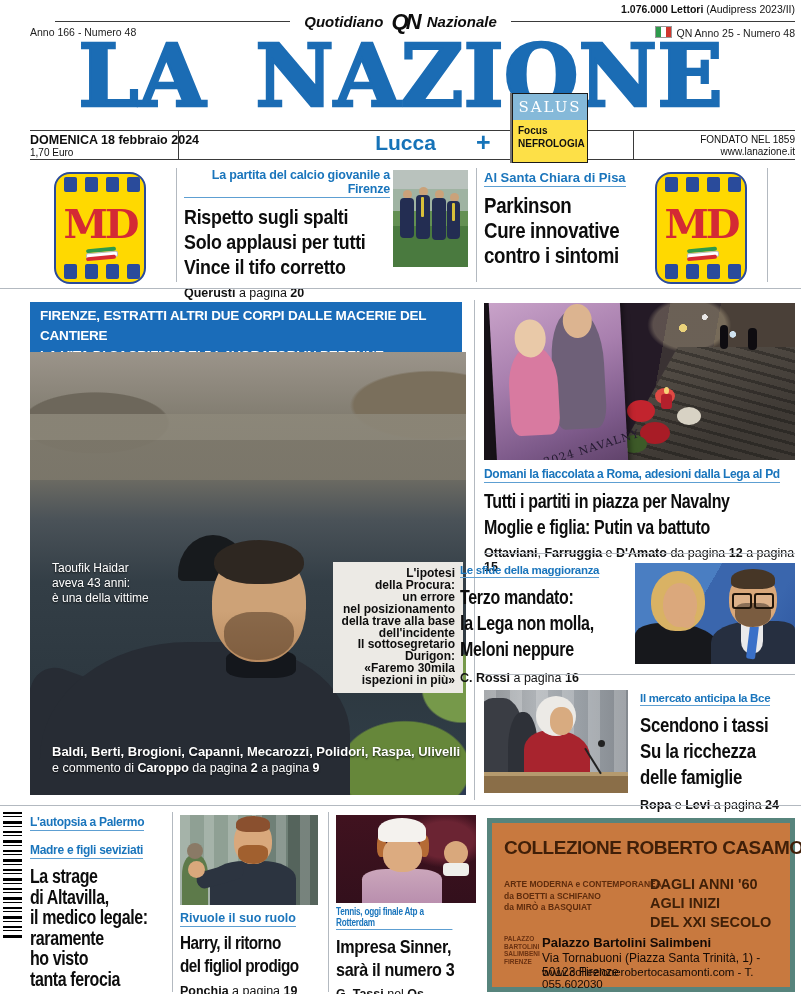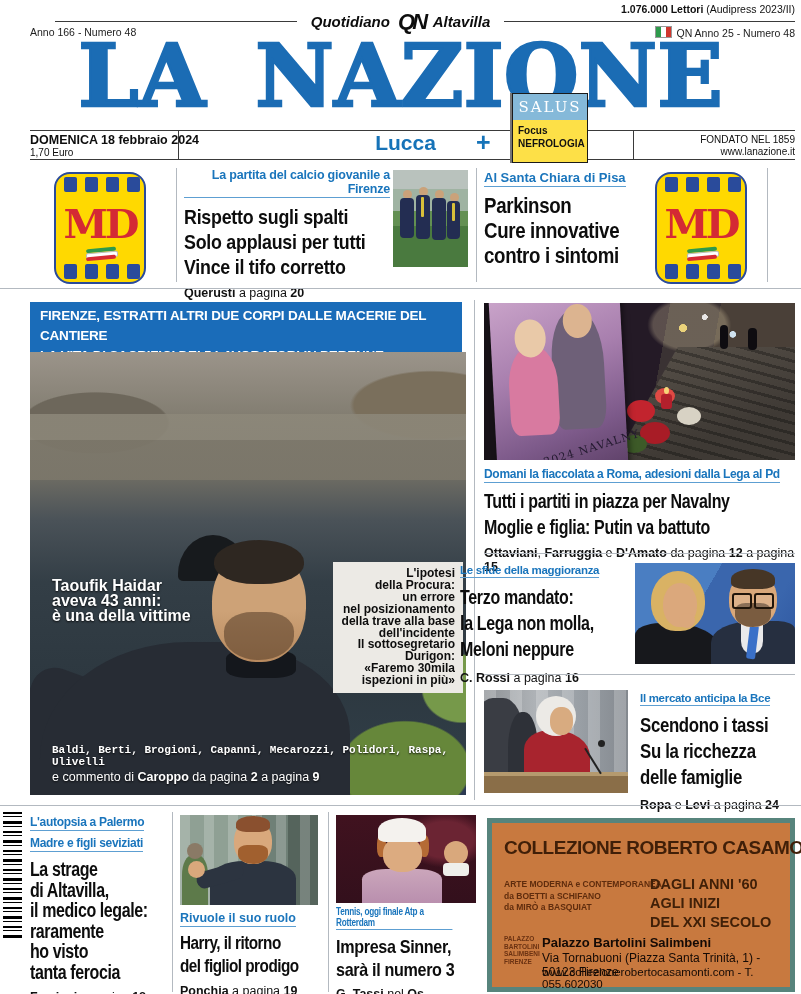--- a/index.html
+++ b/index.html
@@ -74,29 +74,29 @@
   .wallband{position:absolute;left:0;top:62px;width:100%;height:66px;
         background:linear-gradient(180deg,#8d887a 0 40%,#7d786b 40% 100%);opacity:.85;}
   .man-arm{position:absolute;left:-20px;top:330px;width:150px;height:150px;background:#272c34;transform:rotate(20deg);border-radius:24px;}
   .man-body{position:absolute;left:10px;top:290px;width:310px;height:155px;background:#272c34;
         border-radius:48% 42% 0 0 / 75% 60% 0 0;}
   .man-collar{position:absolute;left:196px;top:298px;width:70px;height:28px;background:#14171c;border-radius:30%;}
   .man-face{position:absolute;left:182px;top:196px;width:94px;height:114px;border-radius:47%;
         background:linear-gradient(180deg,#cda277 0 55%,#b88a5f 100%);}
   .man-hair{position:absolute;left:184px;top:188px;width:90px;height:44px;background:#2e2721;border-radius:50% 50% 45% 45%;}
   .man-beard{position:absolute;left:194px;top:260px;width:70px;height:48px;background:rgba(82,58,38,.55);border-radius:40% 40% 50% 50%;}
-  .victim-cap{position:absolute;left:22px;top:226px;color:#fff;font-size:16px;font-weight:700;line-height:15px;
+  .victim-cap{position:absolute;left:22px;top:209px;color:#fff;font-size:12px;font-weight:400;line-height:15px;
         text-shadow:0 1px 2px rgba(0,0,0,.8);}
   .bighead{position:absolute;right:8px;top:6px;text-align:right;font-weight:700;font-size:57px;line-height:67px;
         color:#fff;letter-spacing:1px;-webkit-text-stroke:8px #0d0d0d;paint-order:stroke fill;
         text-shadow:3px 3px 0 #0d0d0d,-3px -3px 0 #0d0d0d,3px -3px 0 #0d0d0d,-3px 3px 0 #0d0d0d;}
   .greybox{position:absolute;left:303px;top:210px;width:130px;box-sizing:border-box;background:#eceae5;
         padding:6px 8px;text-align:right;font-weight:700;font-size:12px;line-height:11.9px;color:#0d0d0d;}
   .credits{position:absolute;left:22px;color:#fff;text-shadow:0 1px 2px rgba(0,0,0,.85);}
-  .credits .l1{font-size:11px;font-weight:700;font-family:Liberation Mono, monospace;}
+  .credits .l1{font-size:13px;font-weight:700;}
   .credits .l2{font-size:12.5px;margin-top:2px;}
 
   .banner{left:30px;top:302px;width:432px;box-sizing:border-box;background:#1a6cb9;color:#fff;
         padding:4px 10px 5px;font-weight:700;font-size:13.5px;line-height:20px;letter-spacing:-0.2px;}
 
   .navphoto{left:484px;top:303px;width:311px;height:157px;
     background:
       radial-gradient(7px 7px at 64% 16%, #ead27a 0 55%, transparent 60%),
       radial-gradient(5px 5px at 71% 9%, rgba(255,255,255,.85) 0 55%, transparent 60%),
       radial-gradient(6px 6px at 80% 20%, #cfe2ef 0 50%, transparent 60%),
@@ -187,21 +187,21 @@
 <body>
 
 <div id="page">
 
   <div class="abs readers"><b>1.076.000 Lettori</b><span> (Audipress 2023/II)</span></div>
   <div class="topline abs"></div>
   <div class="abs brandline">
     <span class="inner">
       <span>Quotidiano</span>
       <span class="qnlogo">QN</span>
-      <span>Altavilla</span>
+      <span>Nazionale</span>
     </span>
   </div>
   <div class="abs issue-l">Anno 166 - Numero 48</div>
   <div class="abs issue-r">
     <span class="flag"></span><span>QN Anno 25 - Numero 48</span>
   </div>
 
   <div class="abs masthead">LA NAZIONE</div>
 
   <div class="hr" style="left:30px;right:6px;top:130px;background:#3a3a3a;"></div>
@@ -409,21 +409,21 @@
     </div>
     <div class="byline" style="margin-top:8px;"><b>Ropa</b><span> e </span><b>Levi</b><span> a pagina </span><b>24</b></div>
   </div>
 
   <div class="hr" style="left:0;right:0;top:805px;"></div>
 
   <div class="abs barcode"></div>
 
   <div class="abs" style="left:30px;top:812px;width:140px;">
     <div class="kicker" style="font-size:12px;letter-spacing:-0.3px;">L'autopsia a Palermo</div><br>
-    <div class="kicker" style="font-size:12px;letter-spacing:-0.3px;margin-top:5px;">Madre e figli seviziati</div>
+    <div class="kicker" style="font-size:12px;letter-spacing:-0.3px;margin-top:12px;">Madre e figli seviziati</div>
     <div class="hl cx80" style="font-size:20px;line-height:20.5px;margin-top:7px;letter-spacing:-0.5px;">
       <div>La strage</div>
       <div>di Altavilla,</div>
       <div>il medico legale:</div>
       <div>raramente</div>
       <div>ho visto</div>
       <div>tanta ferocia</div>
     </div>
     <div class="byline" style="margin-top:8px;"><b>Femiani</b><span> a pagina </span><b>18</b></div>
   </div>

